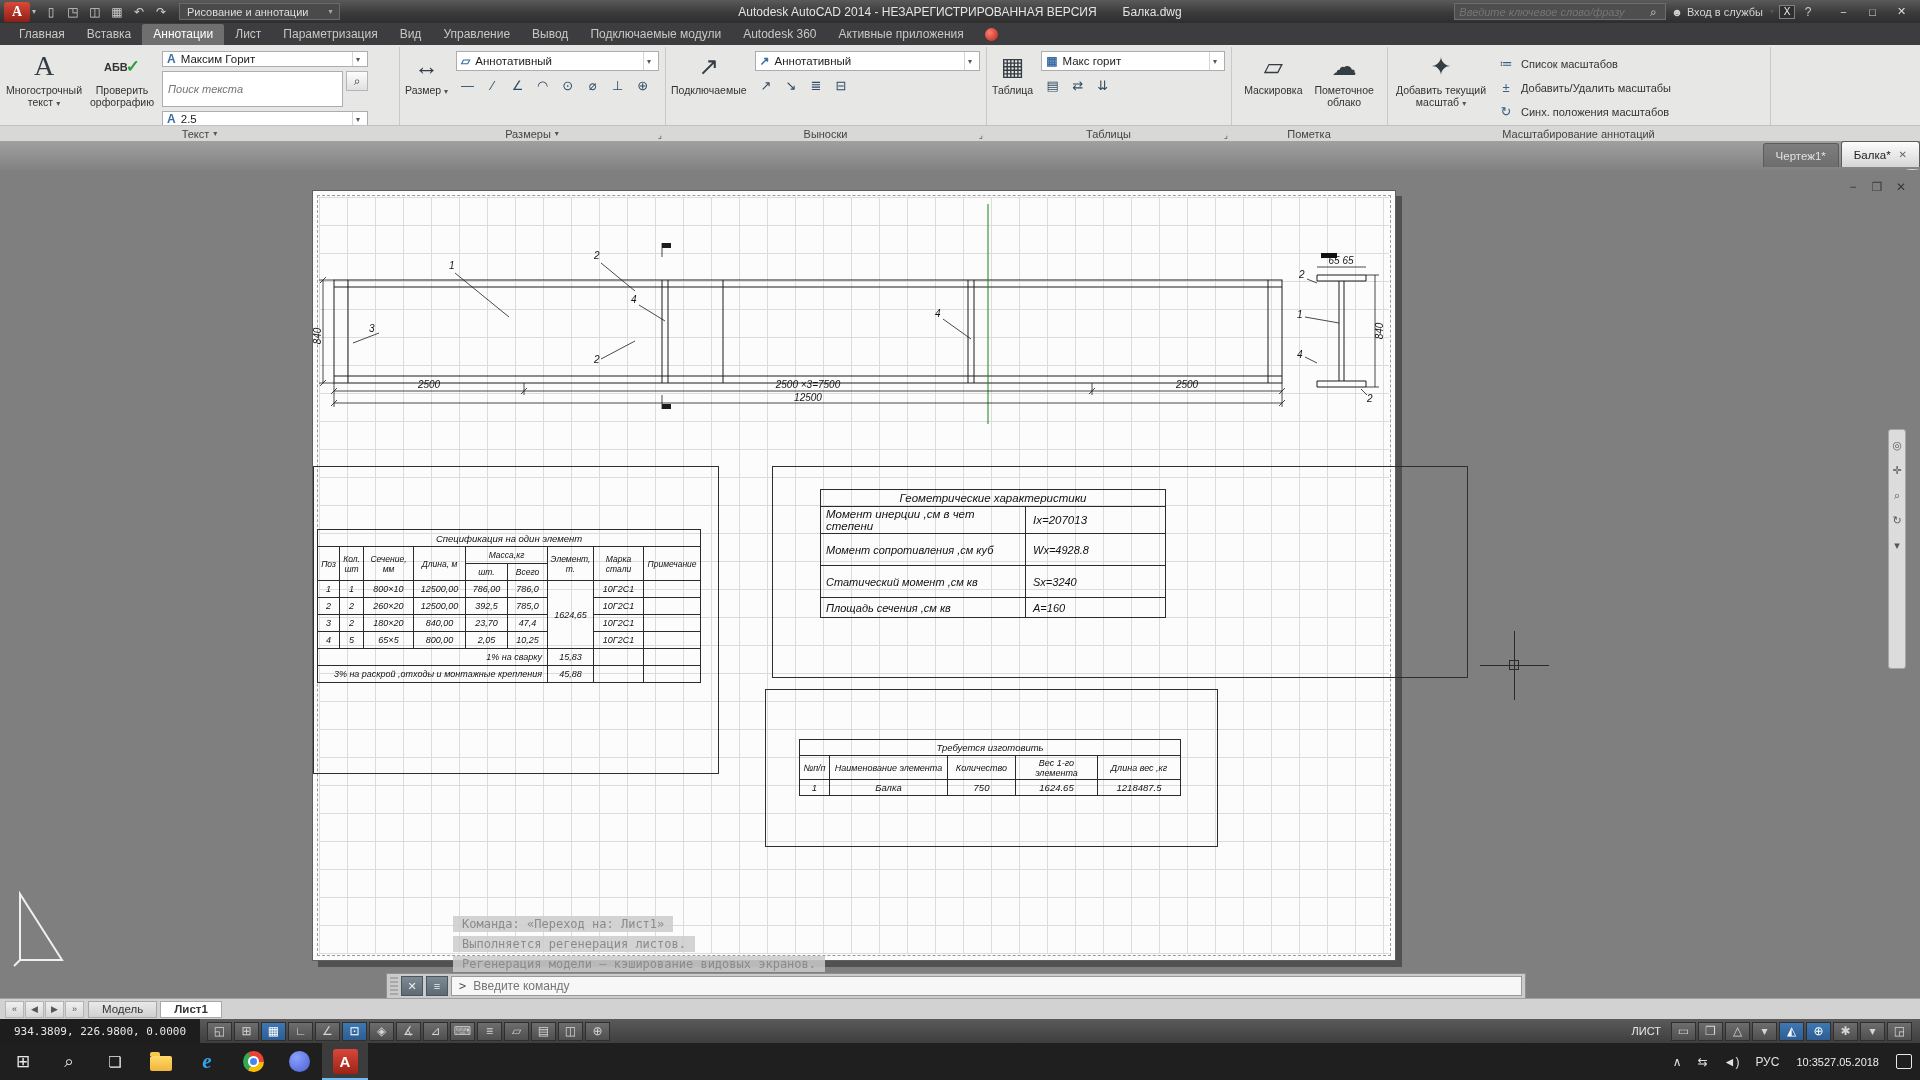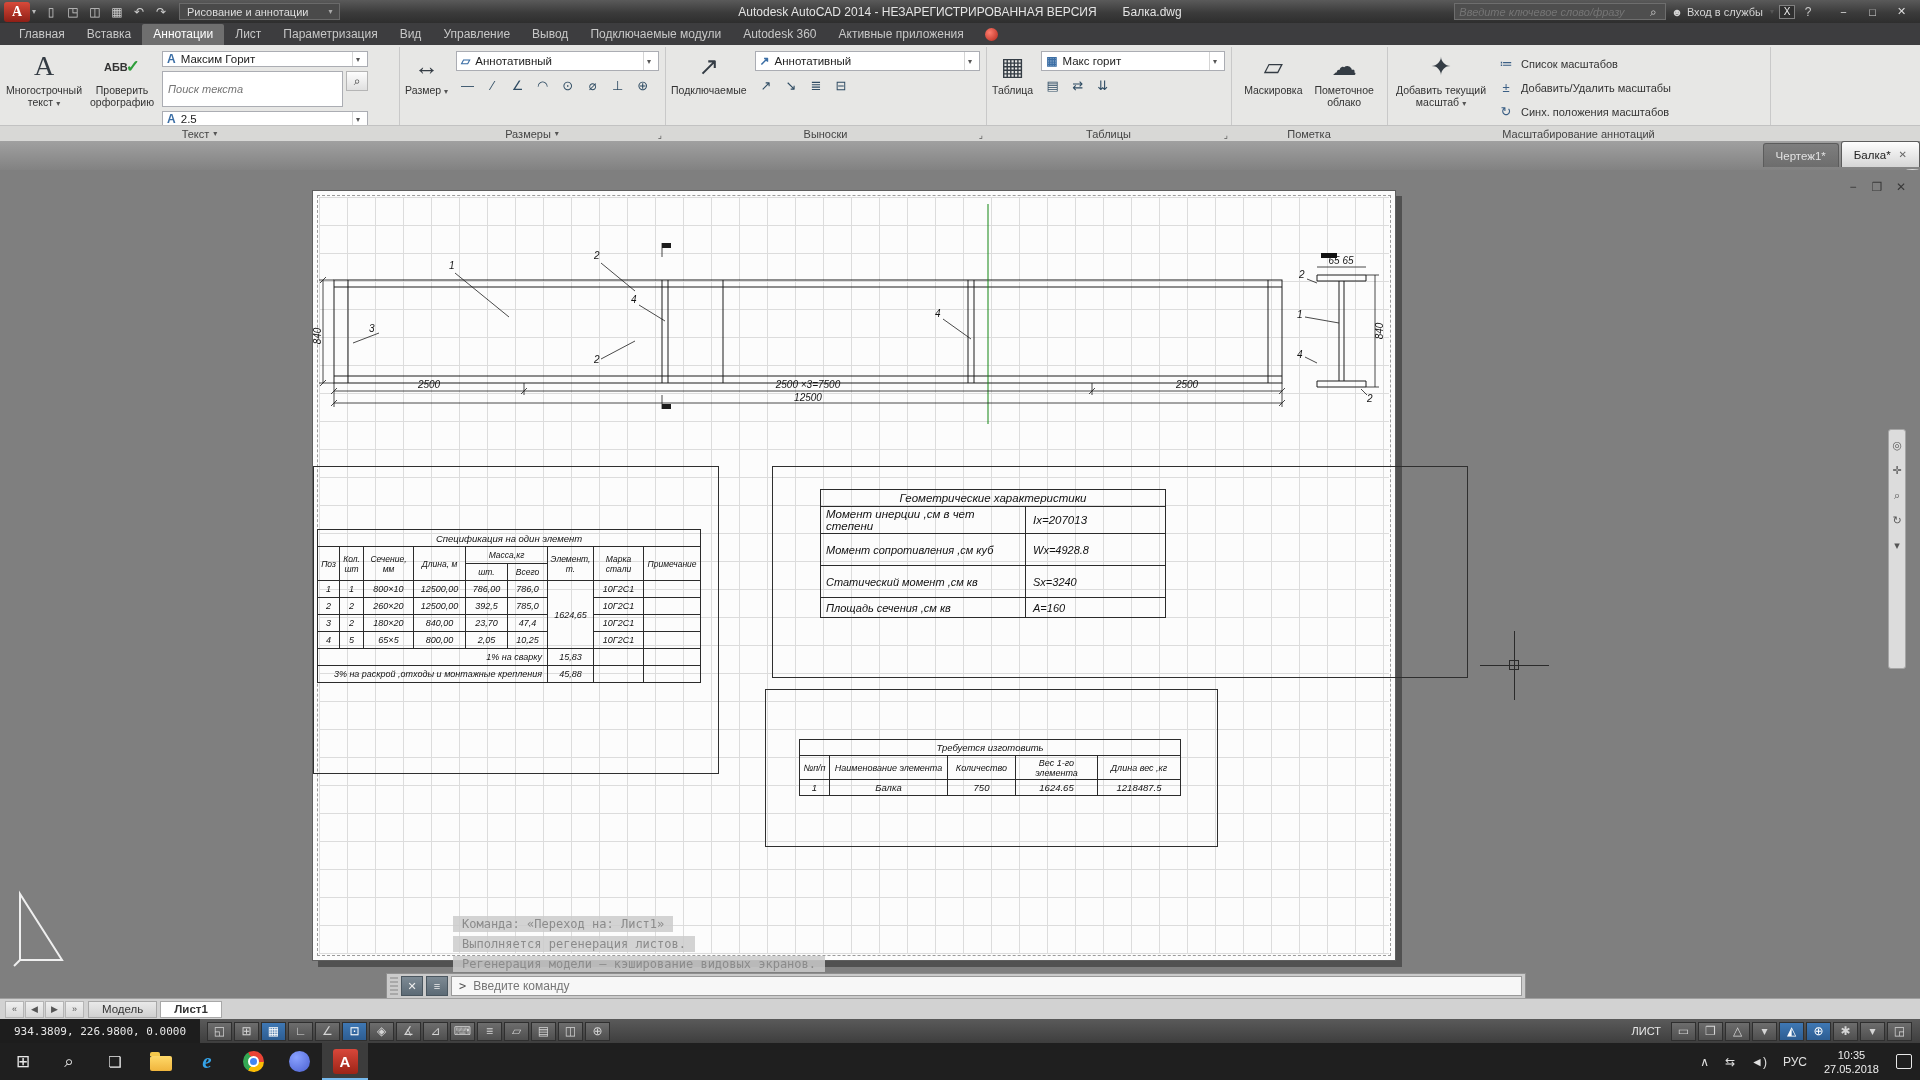--- a/index.html
+++ b/index.html
@@ -182,21 +182,21 @@
   .tb-folder::before {content:""; position:absolute; left:0; top:-4px; width:10px; height:4px;
     background:#f5c84c; border-radius:2px 2px 0 0;}
   .tb-chrome {width:21px; height:21px; border-radius:50%; position:relative;
     background:conic-gradient(from -30deg,#ea4335 0 120deg,#fbbc05 120deg 240deg,#34a853 240deg 360deg);}
   .tb-chrome::after {content:""; position:absolute; inset:5px; background:#4286f5; border:2px solid #fff; border-radius:50%;}
   .tb-circle {width:21px; height:21px; border-radius:50%; background:radial-gradient(circle at 35% 30%,#8aa2ff,#4a5fd0);}
   .tb-acad {width:25px; height:25px; background:linear-gradient(#d8473a,#9c2417); border-radius:3px;
     color:#fff; font-weight:bold; display:flex; align-items:center; justify-content:center; font-size:15px;}
   .tray {margin-left:auto; display:flex; align-items:center; height:100%;}
   .tray-item {padding:0 8px; color:#e0e0e0; font-size:12px; height:100%; display:flex; align-items:center;}
-  .tray-clock {display:flex; flex-direction:column; align-items:center; justify-content:center;
+  .tray-clock {display:flex; flex-direction:row; align-items:center; justify-content:center;
     font-size:11px; line-height:14px; padding:0 9px; color:#eee;}
   .tray-ac {width:16px; height:15px; border:1.5px solid #e8e8e8; border-radius:2px; display:block;}
 </style>
 </head>
 <body>
 
 <div class="titlebar">
   <div class="acad-logo">A</div>
   <div class="logo-dd">▾</div>
   <div class="qat">

